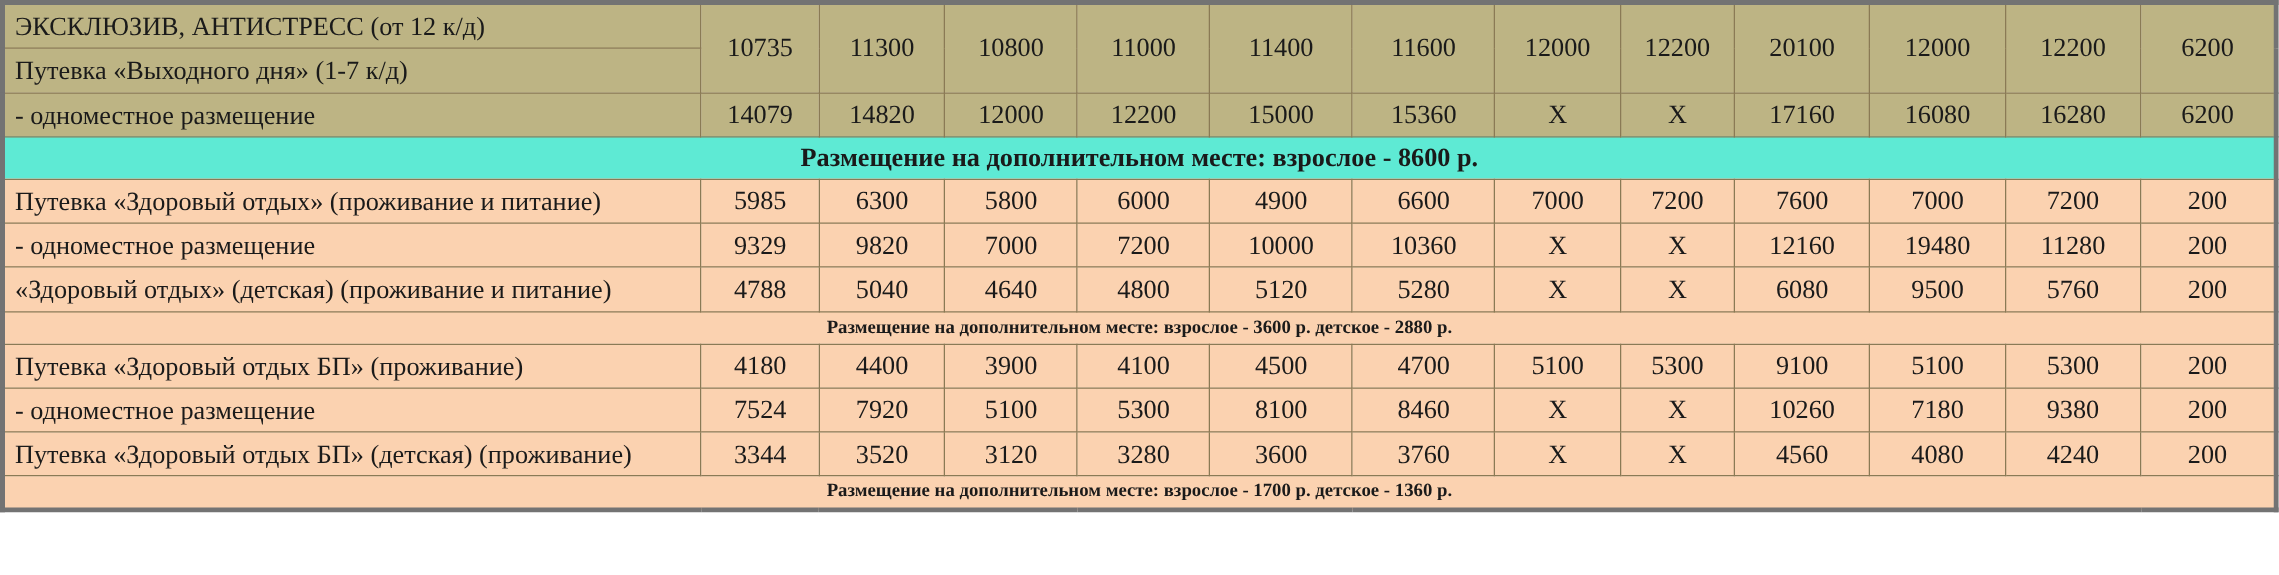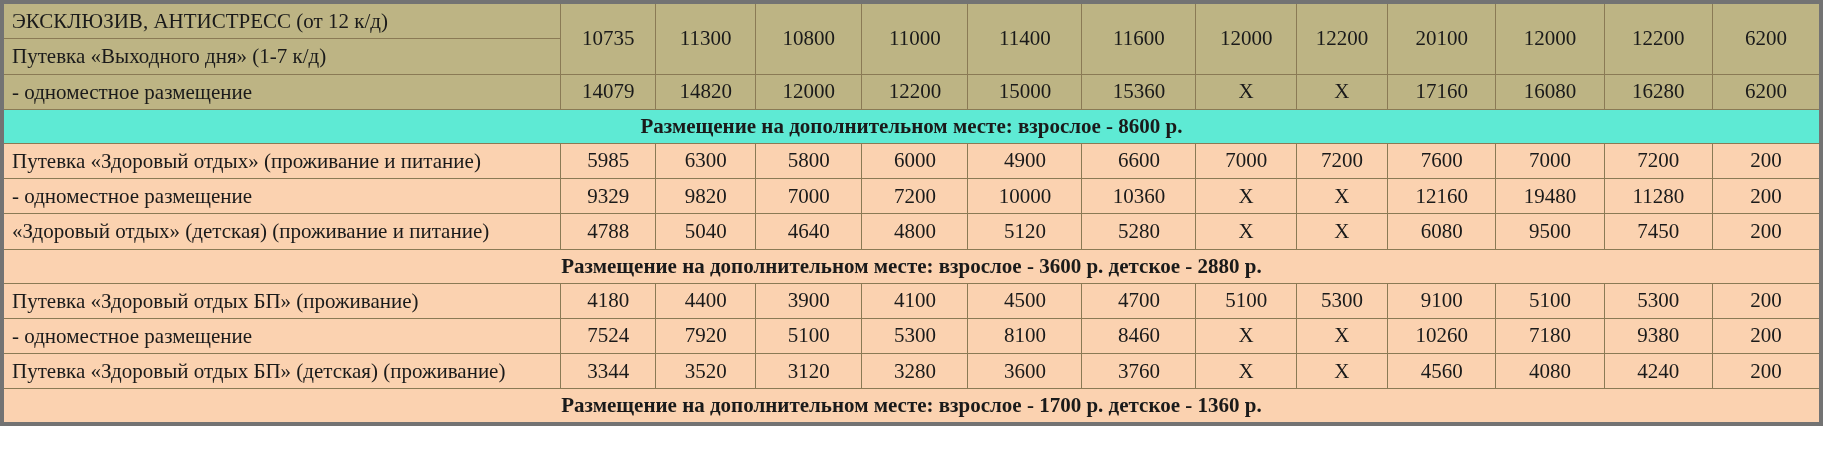--- a/index.html
+++ b/index.html
@@ -39,21 +39,21 @@
   tr.banner-olive td {
     background: #5eead4;
     text-align: center;
     font-weight: bold;
     font-size: 21px;
   }
   tr.banner-peach td {
     background: #fbd2b0;
     text-align: center;
     font-weight: bold;
-    font-size: 21px;
+    font-size: 15px;
   }
   td.big-num {
     font-size: 23px;
   }
 </style>
 </head>
 <body>
 
 <table class="price-table">
   <colgroup id="price-colgroup">
@@ -143,21 +143,21 @@
         <td class="num big-num">4788</td>
         <td class="num big-num">5040</td>
         <td class="num big-num">4640</td>
         <td class="num big-num">4800</td>
         <td class="num big-num">5120</td>
         <td class="num big-num">5280</td>
         <td class="num big-num">X</td>
         <td class="num big-num">X</td>
         <td class="num big-num">6080</td>
         <td class="num big-num">9500</td>
-        <td class="num big-num">7450</td>
+        <td class="num big-num">5760</td>
         <td class="num big-num">200</td>
       </tr>
       <tr class="banner-peach">
         <td colspan="13">Размещение на дополнительном месте: взрослое - 3600 р. детское - 2880 р.</td>
       </tr>
       <tr class="peach">
         <td class="label">Путевка «Здоровый отдых БП» (проживание)</td>
         <td class="num big-num">4180</td>
         <td class="num big-num">4400</td>
         <td class="num big-num">3900</td>

